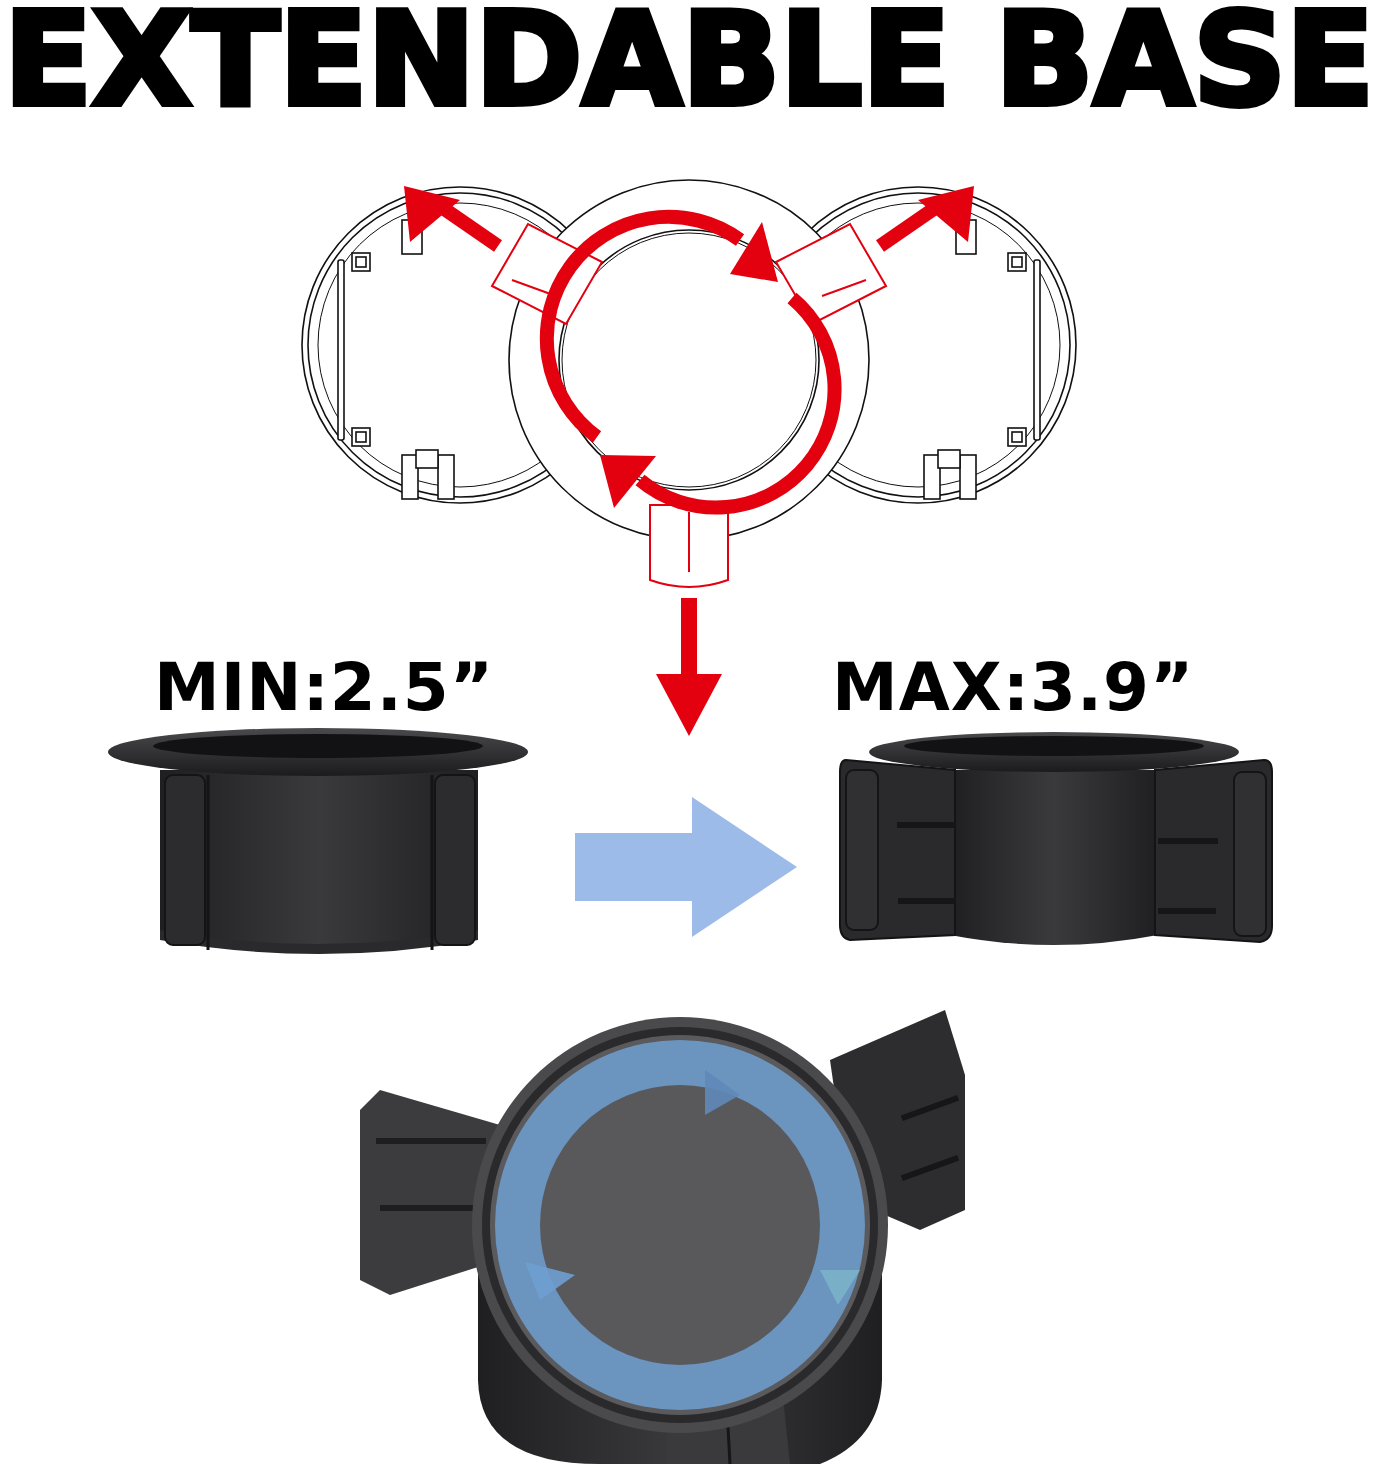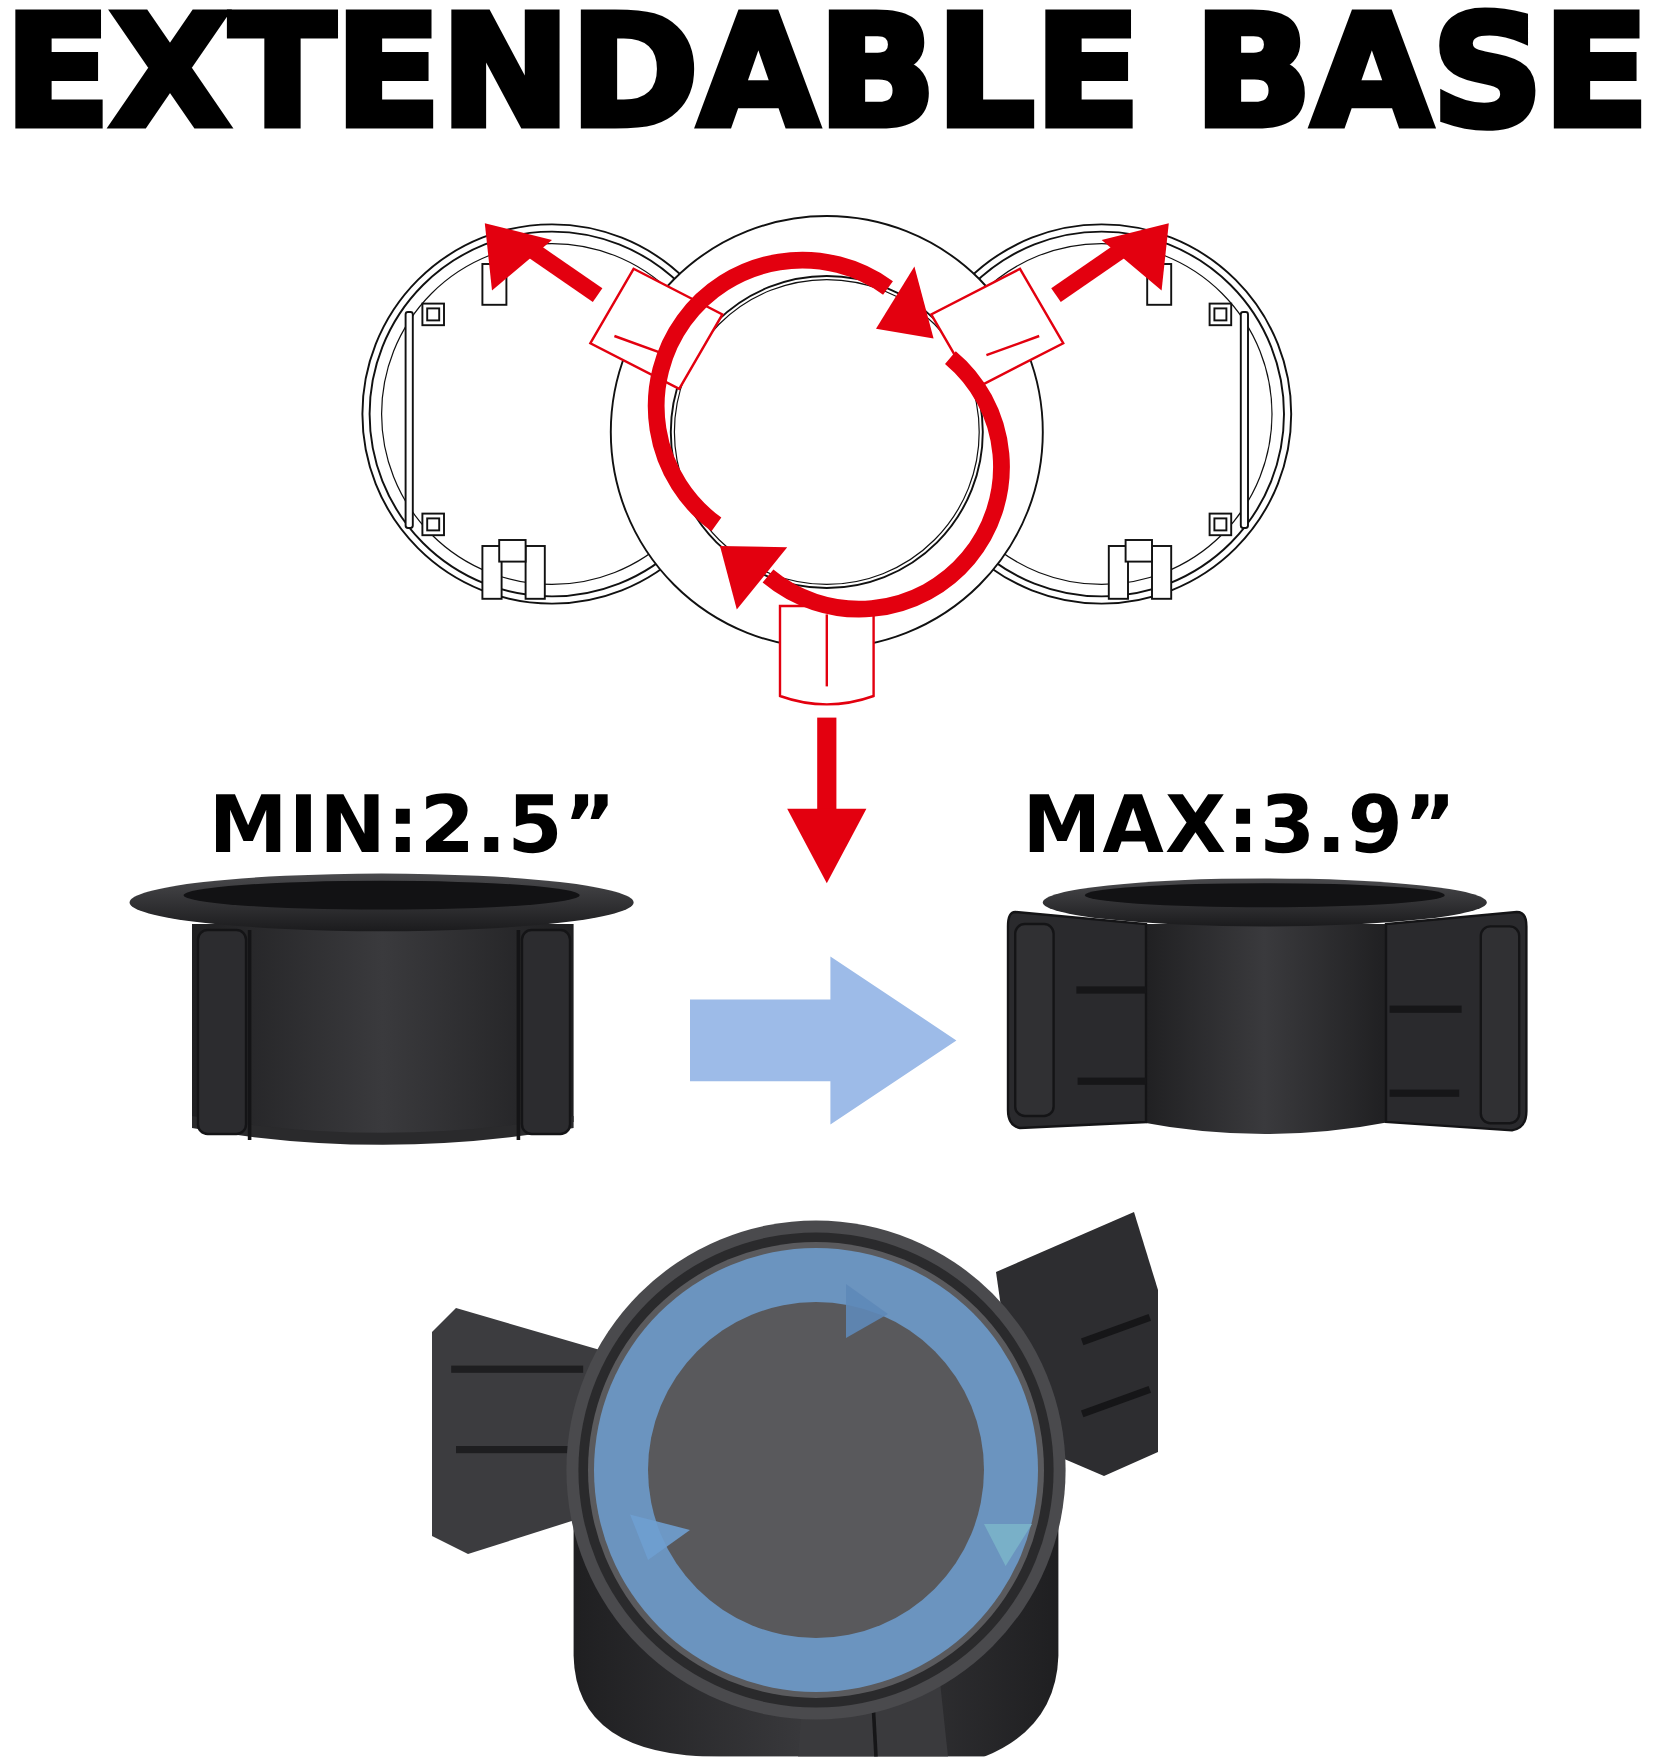--- a/index.html
+++ b/index.html
@@ -6,21 +6,20 @@
   body { width: 1378px; height: 1464px; position: relative; overflow: hidden; }
   .title {
     position: absolute; left: 0; top: 0; width: 1378px; height: 120px;
     display: flex; align-items: center; justify-content: center; text-align: center;
   }
   .title svg { display: block; }
   .label {
     position: absolute; font-family: "DejaVu Sans", sans-serif; font-weight: bold;
     color: #000; font-size: 66px; letter-spacing: 1px; line-height: 1;
     white-space: nowrap;
-    margin-left: 20px;
   }
   .label-min { left: 154px; top: 655px; }
   .label-max { left: 832px; top: 655px; }
   .layer { position: absolute; left: 0; top: 0; }
 </style>
 </head>
 <body>
 
 <div class="title">
   <svg width="1378" height="120" viewBox="0 0 1378 120">

